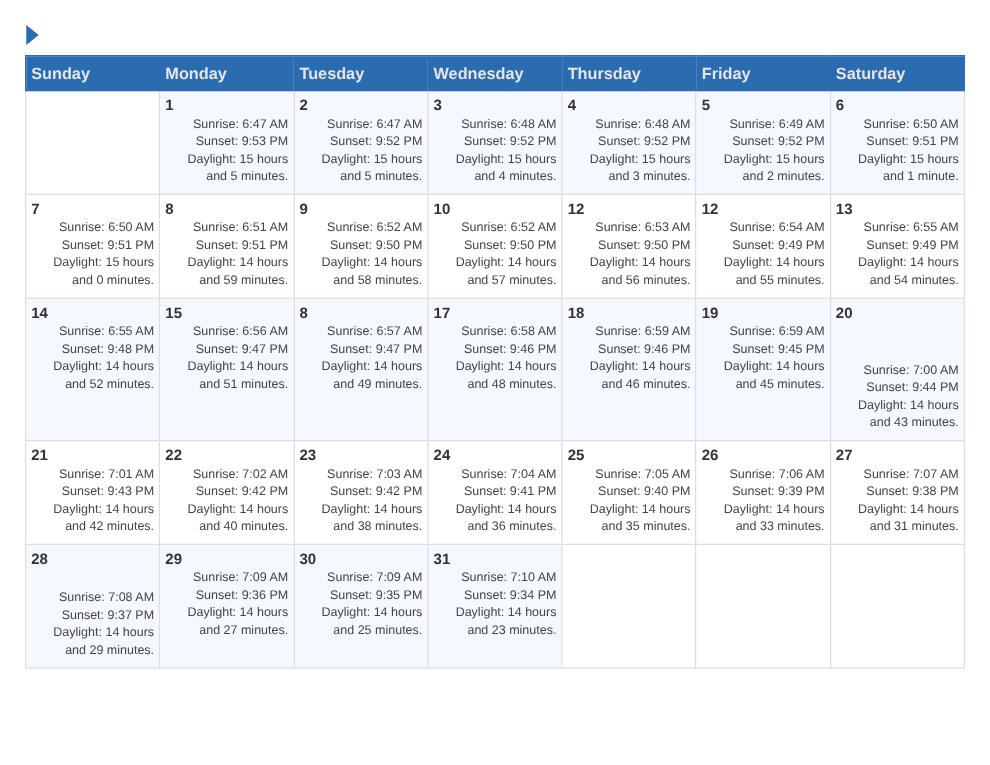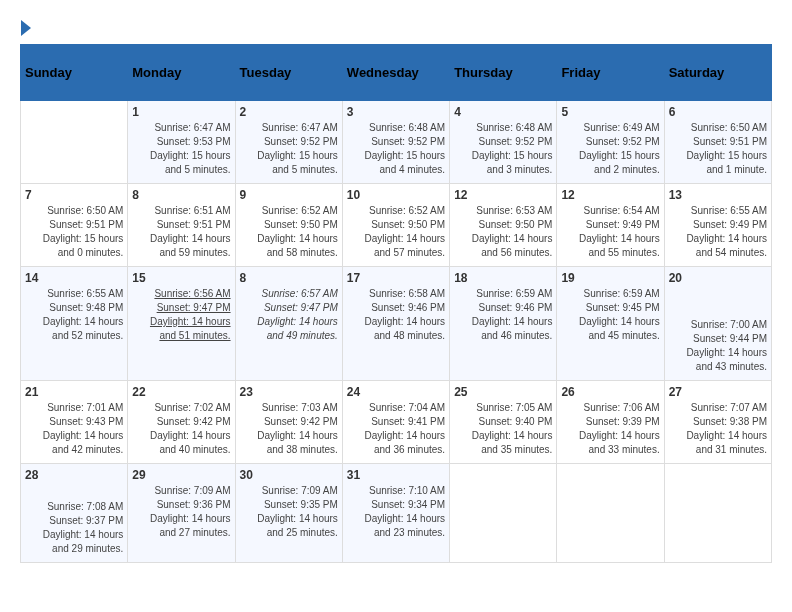--- a/index.html
+++ b/index.html
@@ -35,24 +35,24 @@
       color: #333;
       margin-top: 2px;
     }
     table {
       width: 100%;
       border-collapse: collapse;
       margin-top: 8px;
     }
     thead tr th {
       background: #2b6cb0;
-      color: #000000;
+      color: #e5e5e5;
       font-size: 13px;
       font-weight: bold;
-      padding: 20px 4px;
+      padding: 6px 4px;
       text-align: left;
       border: 1px solid #2b6cb0;
     }
     tbody tr {
       border-bottom: 1px solid #ddd;
     }
     tbody tr td {
       vertical-align: top;
       padding: 4px 4px 6px 4px;
       font-size: 10.5px;
@@ -235,28 +235,28 @@
       <tr>
         <td>
           <span class="day-number">14</span>
           <div class="cell-text" style="white-space: pre-line;">Sunrise: 6:55 AM
 Sunset: 9:48 PM
 Daylight: 14 hours
 and 52 minutes.</div>
         </td>
         <td>
           <span class="day-number">15</span>
-          <div class="cell-text" style="white-space: pre-line; text-decoration: underline;">Sunrise: 6:56 AM
+          <div class="cell-text" style="white-space: pre-line;">Sunrise: 6:56 AM
 Sunset: 9:47 PM
 Daylight: 14 hours
 and 51 minutes.</div>
         </td>
         <td>
           <span class="day-number">8</span>
-          <div class="cell-text" style="white-space: pre-line; font-style: italic;">Sunrise: 6:57 AM
+          <div class="cell-text" style="white-space: pre-line;">Sunrise: 6:57 AM
 Sunset: 9:47 PM
 Daylight: 14 hours
 and 49 minutes.</div>
         </td>
         <td>
           <span class="day-number">17</span>
           <div class="cell-text" style="white-space: pre-line;">Sunrise: 6:58 AM
 Sunset: 9:46 PM
 Daylight: 14 hours
 and 48 minutes.</div>

